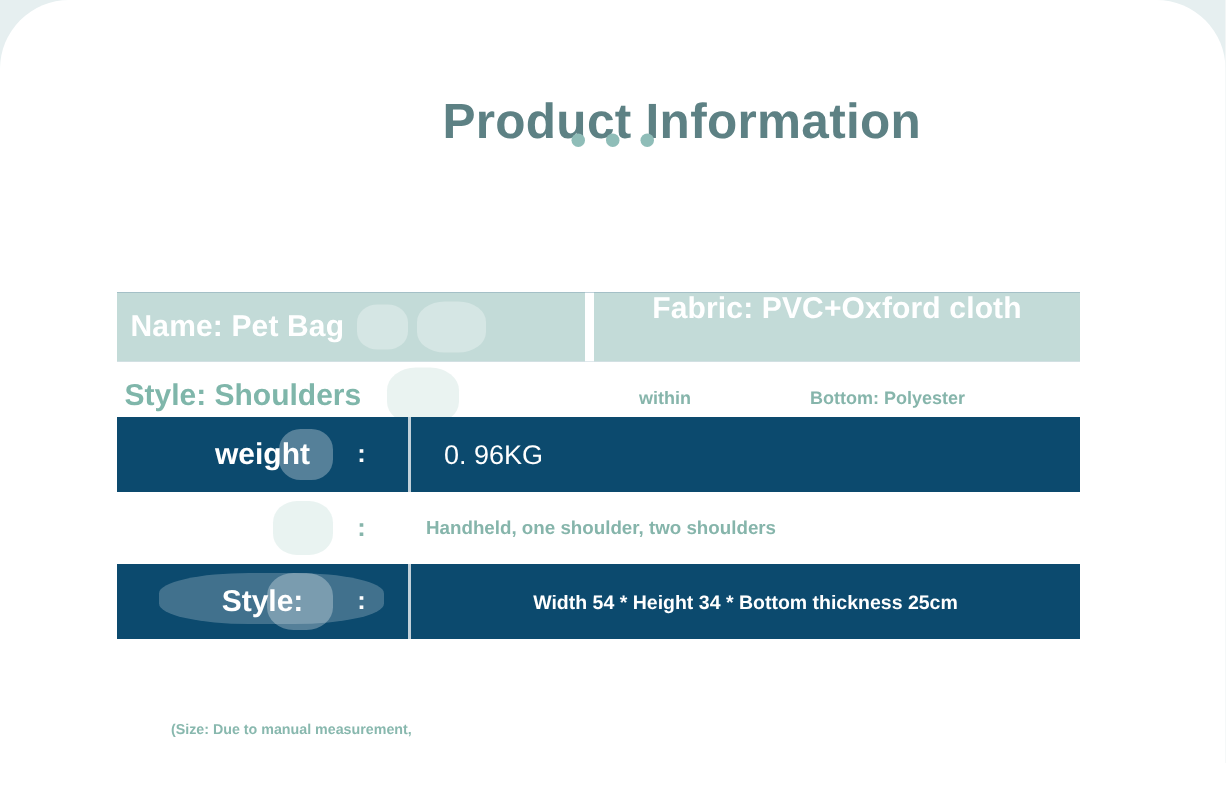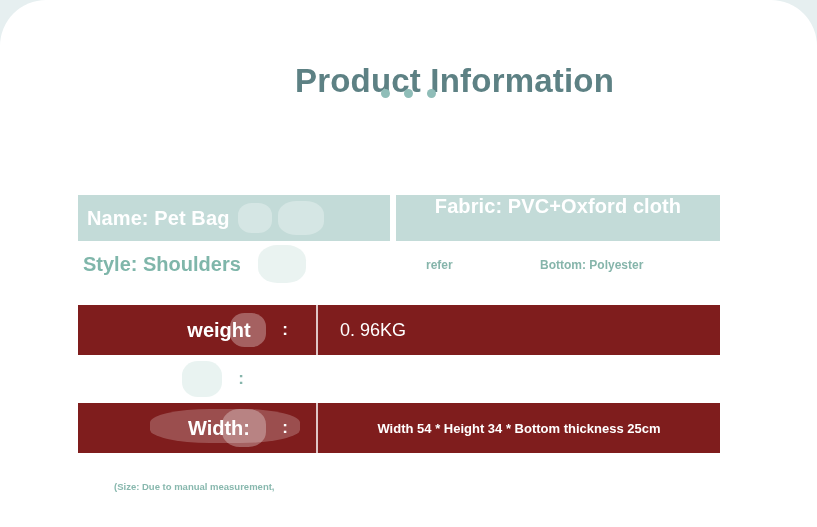--- a/index.html
+++ b/index.html
@@ -72,25 +72,25 @@
     position: absolute;
     left: 78px;
     top: 195px;
     width: 642px;
   }
   .row {
     position: relative;
     width: 642px;
     box-sizing: border-box;
   }
-  .row.tinted { background: #7f1d1d; padding-left: 44px; }
+  .row.tinted { background: #0c4a6e; }
   .row.plain  { background: #ffffff; }
 
   .row-a { height: 46px; }   
-  .row-b { height: 64px; }   
+  .row-b { height: 37px; }   
   .row-c { height: 50px; }   
   .row-d { height: 48px; }   
   .row-e { height: 50px; }   
 
   
   .split {
     display: flex;
     height: 100%;
     background: #0c4a6e;
   }
@@ -293,21 +293,21 @@
           <div class="panel-right">
             <span class="fabric-text">Fabric: PVC+Oxford cloth</span>
           </div>
         </div>
       </div>
 
       <div class="row row-b plain">
         <div class="row-b-inner">
           <span class="ghost" style="left:180px;top:4px;width:48px;height:38px;background:rgba(196,220,216,0.35);"></span>
           <span class="style-text">Style: Shoulders</span>
-          <span class="within-text">refer</span>
+          <span class="within-text">within</span>
           <span class="inside-text">Bottom: Polyester</span>
         </div>
       </div>
 
       <div class="row row-c tinted">
         <div class="lv">
           <div class="lv-label">
             <span class="ghost" style="left:108px;top:8px;width:36px;height:34px;"></span>
             <span class="label-white">weight</span>
             <span class="lv-colon colon-white">:</span>
@@ -319,28 +319,31 @@
         </div>
       </div>
 
       <div class="row row-d plain">
         <div class="lv">
           <div class="lv-label">
             <span class="ghost" style="left:104px;top:6px;width:40px;height:36px;background:rgba(200,224,219,0.40);"></span>
             <span class="lv-colon colon-green">:</span>
           </div>
           <div class="lv-divider" style="background:#ffffff;"></div>
+          <div class="lv-value">
+            <span class="value-function">Handheld, one shoulder, two shoulders</span>
+          </div>
         </div>
       </div>
 
       <div class="row row-e tinted">
         <div class="lv">
           <div class="lv-label">
             <span class="ghost" style="left:100px;top:6px;width:44px;height:38px;"></span>
-            <span class="label-white">Width:</span>
+            <span class="label-white">Style:</span>
             <span class="lv-colon colon-white">:</span>
           </div>
           <div class="lv-divider"></div>
           <div class="lv-value value-size">
             <span class="ghost" style="left:28px;top:6px;width:150px;height:34px;background:rgba(255,255,255,0.22);"></span>
             <span>Width 54 * Height 34 * Bottom thickness 25cm</span>
           </div>
         </div>
       </div>
 

